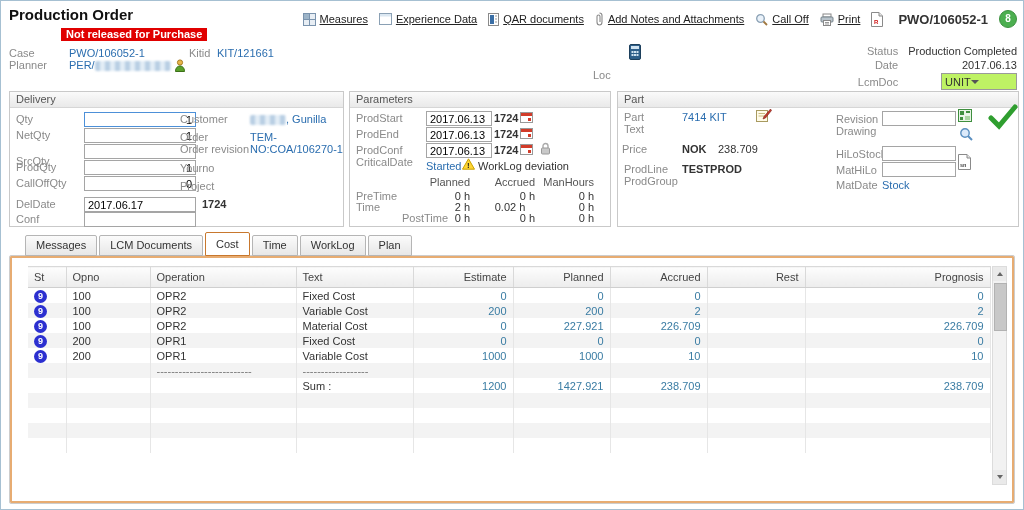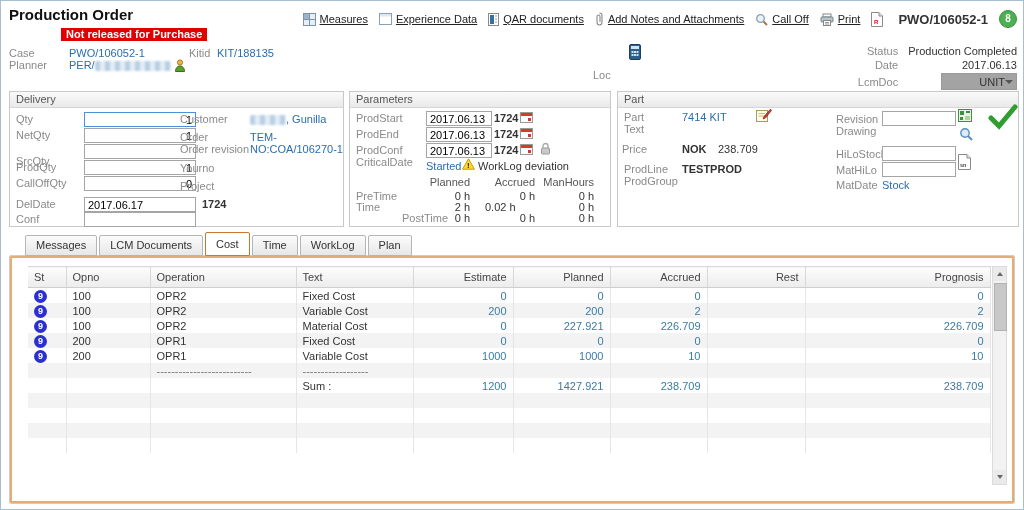--- a/index.html
+++ b/index.html
@@ -19,22 +19,22 @@
   .green-badge{width:16px;height:16px;border-radius:50%;background:#4caf50;border:1px solid #3d9140;
         color:#fff;font-weight:bold;font-size:10px;line-height:16px;text-align:center;}
   .warn-banner{position:absolute;left:60px;top:27px;background:#e00000;color:#fff;
         font-weight:bold;padding:0 5px;line-height:13px;}
   .redacted{display:inline-block;height:10px;border-radius:2px;vertical-align:middle;
         background:repeating-linear-gradient(90deg,#b9cfe4 0 5px,#e2edf6 5px 10px);filter:blur(0.8px);}
 
   
   .status-block{position:absolute;top:44px;right:6px;display:grid;
         grid-template-columns:auto auto;gap:2px 10px;justify-items:end;align-items:center;}
-  .select-box{width:68px;height:15px;border:1px solid #9a9a9a;background:#a3a3a3;display:flex;
-        align-items:center;justify-content:flex-end;padding:0 3px;cursor:pointer;}
+  .select-box{width:68px;height:15px;border:1px solid #9a9a9a;background:#bef264;display:flex;
+        align-items:center;justify-content:flex-start;padding:0 3px;cursor:pointer;}
   .dd-arrow{width:0;height:0;border-left:4px solid transparent;border-right:4px solid transparent;
         border-top:4px solid #555;}
 
   
   .panel{position:absolute;border:1px solid #c9c9c9;background:#fff;}
   .panel-h{height:15px;line-height:15px;padding:0 6px;background:linear-gradient(#fafafa,#e9e9e9);
         border-bottom:1px solid #d6d6d6;color:#555;}
   .inp{position:absolute;height:13px;border:1px solid #a5a5a5;background:#fff;font:inherit;
         padding:0 3px;box-sizing:content-box;}
   .inp.num{text-align:right;}
@@ -139,21 +139,21 @@
         </svg></span>
     <span class="doc-id">PWO/106052-1</span>
     <span class="green-badge">8</span>
   </div>
 
   <div class="warn-banner">Not released for Purchase</div>
 
   <span class="abs lbl" style="left:8px;top:46px;">Case</span>
   <a class="abs link" style="left:68px;top:46px;">PWO/106052-1</a>
   <span class="abs lbl" style="left:188px;top:46px;">Kitid</span>
-  <a class="abs link" style="left:216px;top:46px;">KIT/188135</a>
+  <a class="abs link" style="left:216px;top:46px;">KIT/121661</a>
 
   <span class="abs lbl" style="left:8px;top:58px;">Planner</span>
   <span class="abs" style="left:68px;top:58px;">
     <a class="link">PER/</a><span class="redacted" style="width:76px;"></span>
     <span class="ic" style="vertical-align:-3px;"><svg width="12" height="13">
           <circle cx="6" cy="3.5" r="2.6" fill="#e8b54a" stroke="#a87c22"></circle>
           <path d="M1.5 12.5 C1.5 8.5 4 7 6 7 C8 7 10.5 8.5 10.5 12.5 Z" fill="#5aa02c" stroke="#3c7018"></path>
         </svg></span>
   </span>
 
@@ -256,21 +256,21 @@
     <span class="abs" style="left:70px;top:84px;width:50px;text-align:right;color:#555;">Planned</span>
     <span class="abs" style="left:135px;top:84px;width:50px;text-align:right;color:#555;">Accrued</span>
     <span class="abs" style="left:192px;top:84px;width:52px;text-align:right;color:#555;">ManHours</span>
 
     <span class="abs lbl" style="left:6px;top:98px;">PreTime</span>
     <span class="abs" style="left:70px;top:98px;width:50px;text-align:right;">0 h</span>
     <span class="abs" style="left:135px;top:98px;width:50px;text-align:right;">0 h</span>
     <span class="abs" style="left:192px;top:98px;width:52px;text-align:right;">0 h</span>
     <span class="abs lbl" style="left:6px;top:109px;">Time</span>
     <span class="abs" style="left:70px;top:109px;width:50px;text-align:right;">2 h</span>
-    <span class="abs" style="left:135px;top:109px;width:50px;text-align:left;">0.02 h</span>
+    <span class="abs" style="left:135px;top:109px;width:50px;text-align:center;">0.02 h</span>
     <span class="abs" style="left:192px;top:109px;width:52px;text-align:right;">0 h</span>
     <span class="abs lbl" style="left:6px;top:120px;margin-left:46px;">PostTime</span>
     <span class="abs" style="left:70px;top:120px;width:50px;text-align:right;">0 h</span>
     <span class="abs" style="left:135px;top:120px;width:50px;text-align:right;">0 h</span>
     <span class="abs" style="left:192px;top:120px;width:52px;text-align:right;">0 h</span>
   </div>
 
   <div class="panel" style="left:616px;top:90px;width:400px;height:134px;">
     <div class="panel-h">Part</div>
     <span class="abs lbl" style="left:6px;top:19px;">Part</span>

